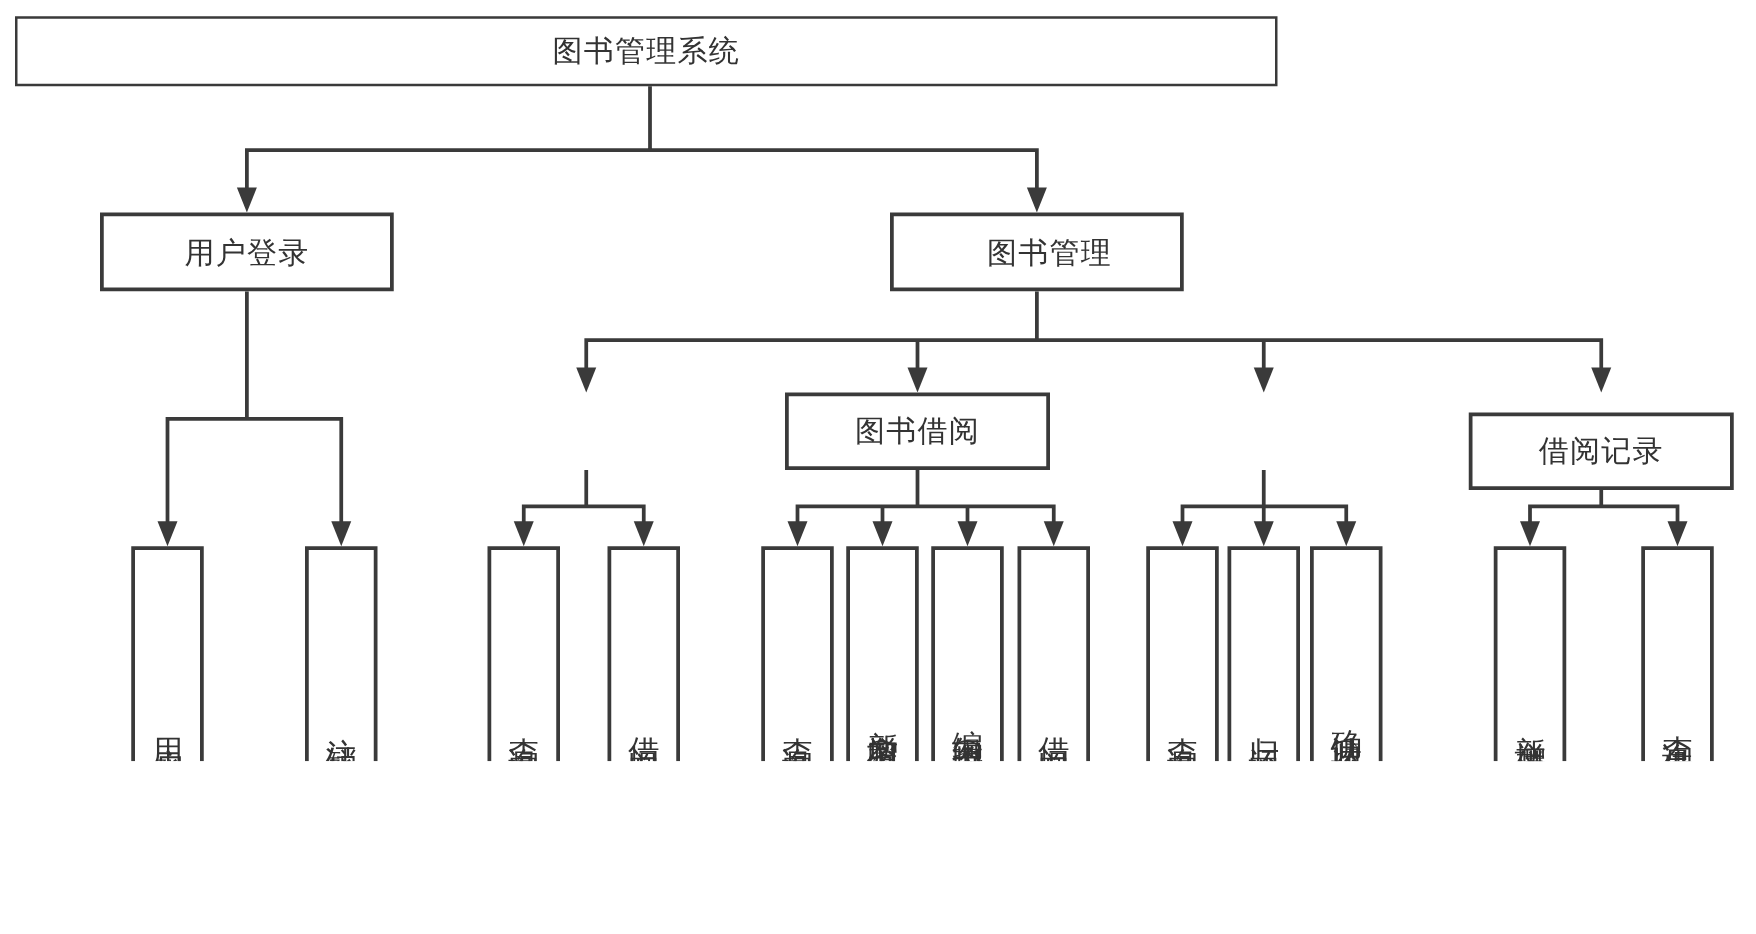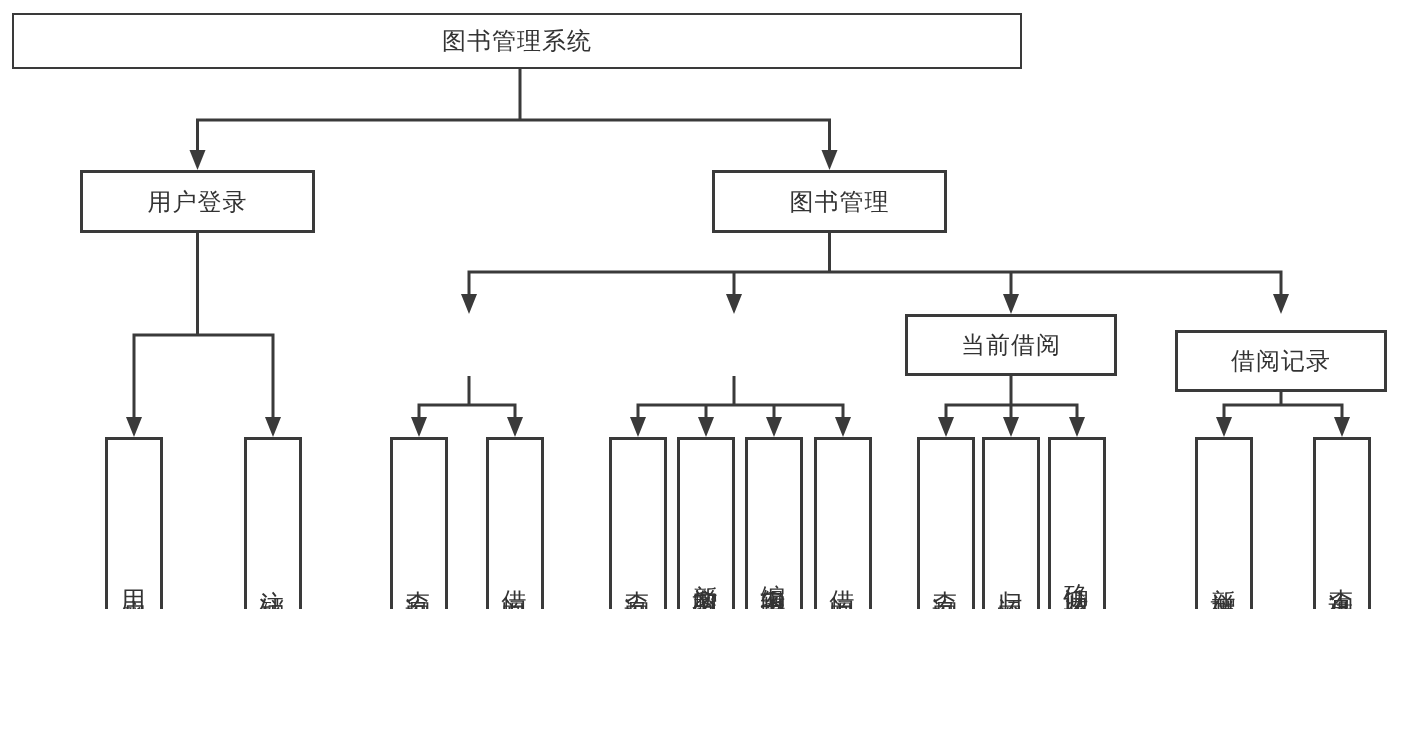--- a/index.html
+++ b/index.html
@@ -121,21 +121,21 @@
       <polygon points="1216,417 1232,417 1224,437"></polygon>
       <polygon points="1334,417 1350,417 1342,437"></polygon>
     </g>
   </svg>
 
   <div class="node node--h node--root">图书管理系统</div>
 
   <div class="node node--h node--l2" style="left:80px;">用户登录</div>
   <div class="node node--h node--l2" style="left:712px;padding-left:20px;">图书管理</div>
 
-  <div class="node node--h node--l3" style="left:905px;">当前借阅</div>
+  <div class="node node--h node--l3" style="left:628px;">图书借阅</div>
   <div class="node node--h node--l3" style="left:1175px;margin-top:16px;">借阅记录</div>
 
   <div class="leaf" style="left:105px;">用户登录</div>
   <div class="leaf" style="left:244px;">注销登录</div>
 
   <div class="leaf" style="left:390px;">查询图书</div>
   <div class="leaf" style="left:486px;">借阅图书</div>
 
   <div class="leaf" style="left:609px;">查询图书</div>
   <div class="leaf leaf--long" style="left:677px;">新增图书（管理员）</div>

